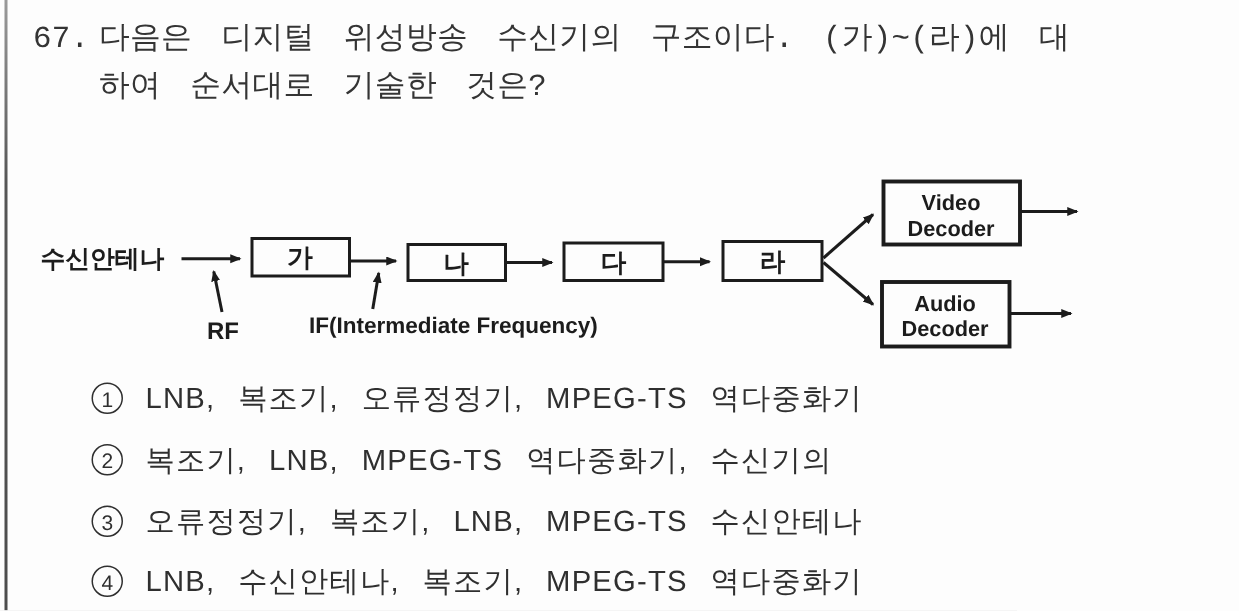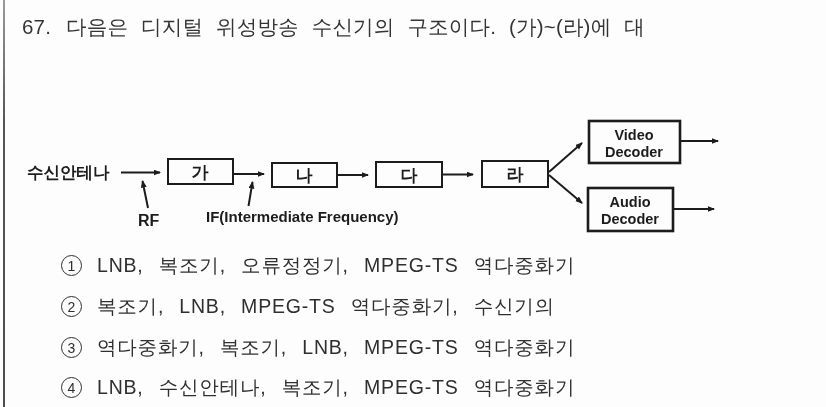--- a/index.html
+++ b/index.html
@@ -9,21 +9,21 @@
     background:#fdfdfd; overflow:hidden;
     font-family:"Liberation Sans", sans-serif;
     color:#333;
   }
   .left-border {
     position:absolute; left:3px; top:0; width:2px; height:407px;
     background:linear-gradient(#9a9a9a, #555 30%, #4c4c4c);
   }
   
   .question { position:absolute; left:22px; top:11px; width:770px;
-    font-size:20.5px; line-height:32px; color:#343434; letter-spacing:0.2px; }
+    font-size:20.5px; line-height:32px; color:#343434; letter-spacing:0.2px;font-family:Liberation Mono, monospace; }
   .qnum { position:absolute; left:0; top:0; }
   .qline { margin-left:44px; word-spacing:7px; }
   
   .diagram { position:absolute; left:0; top:100px; width:826px; height:135px; }
   .diagram svg { filter: blur(0.35px); }
   .blk-label { font-weight:bold; font-size:17px; font-family:"Liberation Sans",sans-serif; }
   .dec-label { font-weight:bold; font-size:14.5px; font-family:"Liberation Sans",sans-serif; }
   .sig-label { font-weight:bold; font-size:16px; font-family:"Liberation Sans",sans-serif; }
   .if-label  { font-weight:bold; font-size:15px; font-family:"Liberation Sans",sans-serif; }
   .ant-label { font-weight:bold; font-size:16.5px; font-family:"Liberation Sans",sans-serif; }
@@ -41,20 +41,21 @@
 </style>
 </head>
 <body>
 
 <div class="page">
   <div class="left-border"></div>
 
   <div class="question">
     <span class="qnum">67.</span>
     <div class="qline">다음은 디지털 위성방송 수신기의 구조이다. (가)~(라)에 대</div>
+    <div class="qline">하여 순서대로 기술한 것은?</div>
   </div>
 
   <div class="diagram">
     <svg width="826" height="135" viewBox="0 0 826 135">
       <defs>
         <marker id="ah" markerWidth="8" markerHeight="7" refX="6.5" refY="3" orient="auto" markerUnits="userSpaceOnUse">
           <path d="M0,0 L7.5,3 L0,6 Z" fill="#1c1c1c"></path>
         </marker>
       </defs>
       <g stroke="#1c1c1c" stroke-width="2" fill="none">
@@ -104,19 +105,19 @@
   <div class="option opt-1">
     <span class="opt-marker">1</span>
     <span>LNB, 복조기, 오류정정기, MPEG-TS 역다중화기</span>
   </div>
   <div class="option opt-2">
     <span class="opt-marker">2</span>
     <span>복조기, LNB, MPEG-TS 역다중화기, 수신기의</span>
   </div>
   <div class="option opt-3">
     <span class="opt-marker">3</span>
-    <span>역다중화기, 복조기, LNB, MPEG-TS 역다중화기</span>
+    <span>오류정정기, 복조기, LNB, MPEG-TS 수신안테나</span>
   </div>
   <div class="option opt-4">
     <span class="opt-marker">4</span>
     <span>LNB, 수신안테나, 복조기, MPEG-TS 역다중화기</span>
   </div>
 </div>
 
 </body></html>

